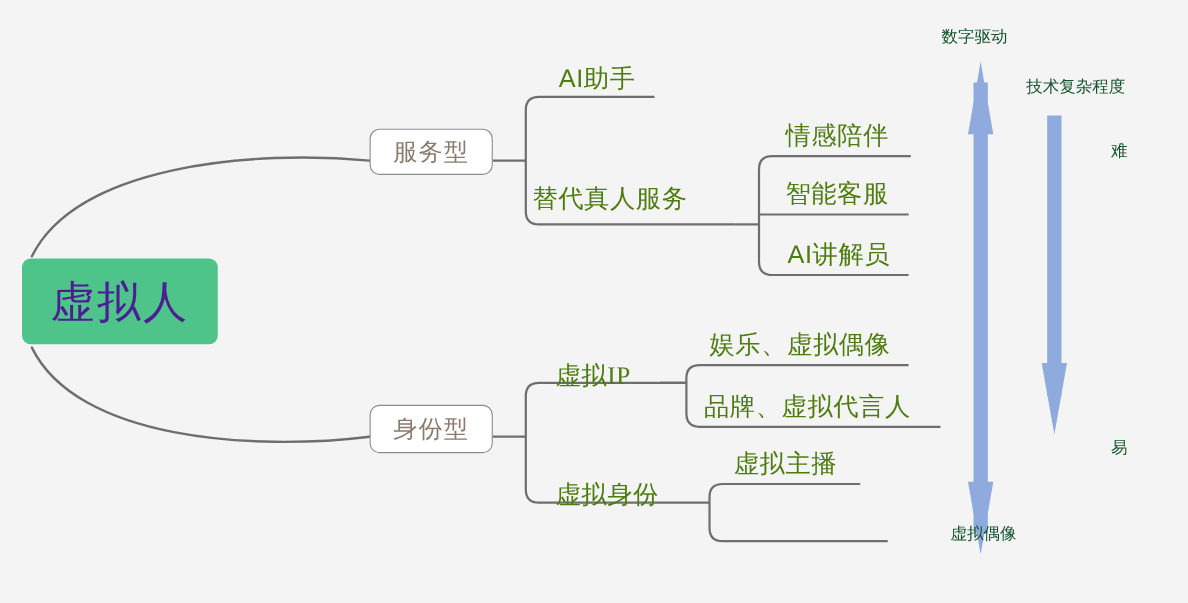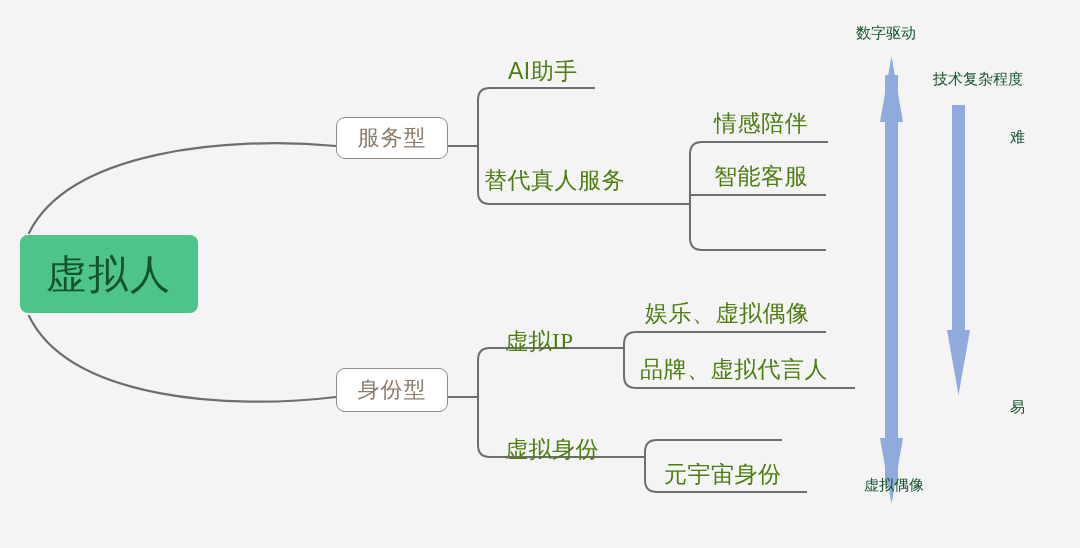--- a/index.html
+++ b/index.html
@@ -32,21 +32,21 @@
     justify-content: center;
     white-space: nowrap;
   }
   .root-node {
     left: 20px;
     top: 235px;
     width: 178px;
     height: 78px;
     background: #4ec48a;
     border-radius: 8px;
-    color: #14532d;
+    color: #4c1d95;
     font-size: 40px;
     letter-spacing: 2px;
   }
   .branch-node {
     background: #ffffff;
     border: 1.4px solid #8c8c8c;
     border-radius: 9px;
     color: #8c7c6d;
     font-size: 22px;
     letter-spacing: 1px;
@@ -115,31 +115,32 @@
   <div class="node branch-node node-identity">身份型</div>
 
   <div class="leaf" style="left:508px; top:56px;">AI助手</div>
 
   <div class="leaf" style="left:484px; top:165px;">替代真人服务</div>
 
   <div class="leaf" style="left:714px; top:108px;">情感陪伴</div>
 
   <div class="leaf" style="left:714px; top:161px;">智能客服</div>
 
+  <div class="leaf" style="left:716px; top:216px;">AI讲解员</div>
 
   <div class="leaf" style="left:505px; top:326px;font-family:Liberation Serif, serif;">虚拟IP</div>
 
   <div class="leaf" style="left:645px; top:298px;">娱乐、虚拟偶像</div>
 
   <div class="leaf" style="left:640px; top:354px;">品牌、虚拟代言人</div>
 
   <div class="leaf" style="left:505px; top:434px;text-align:right;">虚拟身份</div>
 
+  <div class="leaf" style="left:667px; top:406px;">虚拟主播</div>
 
-  <div class="leaf" style="left:664px; top:459px;">元宇宙身份</div>
 
   <div class="axis-label" style="left:836px; top:24px;">数字驱动</div>
 
   <div class="axis-label" style="left:844px; top:476px;">虚拟偶像</div>
 
   <div class="axis-label" style="left:913px; top:70px;">技术复杂程度</div>
 
   <div class="axis-label" style="left:990px; top:128px;">难</div>
 
   <div class="axis-label" style="left:990px; top:398px;">易</div>

